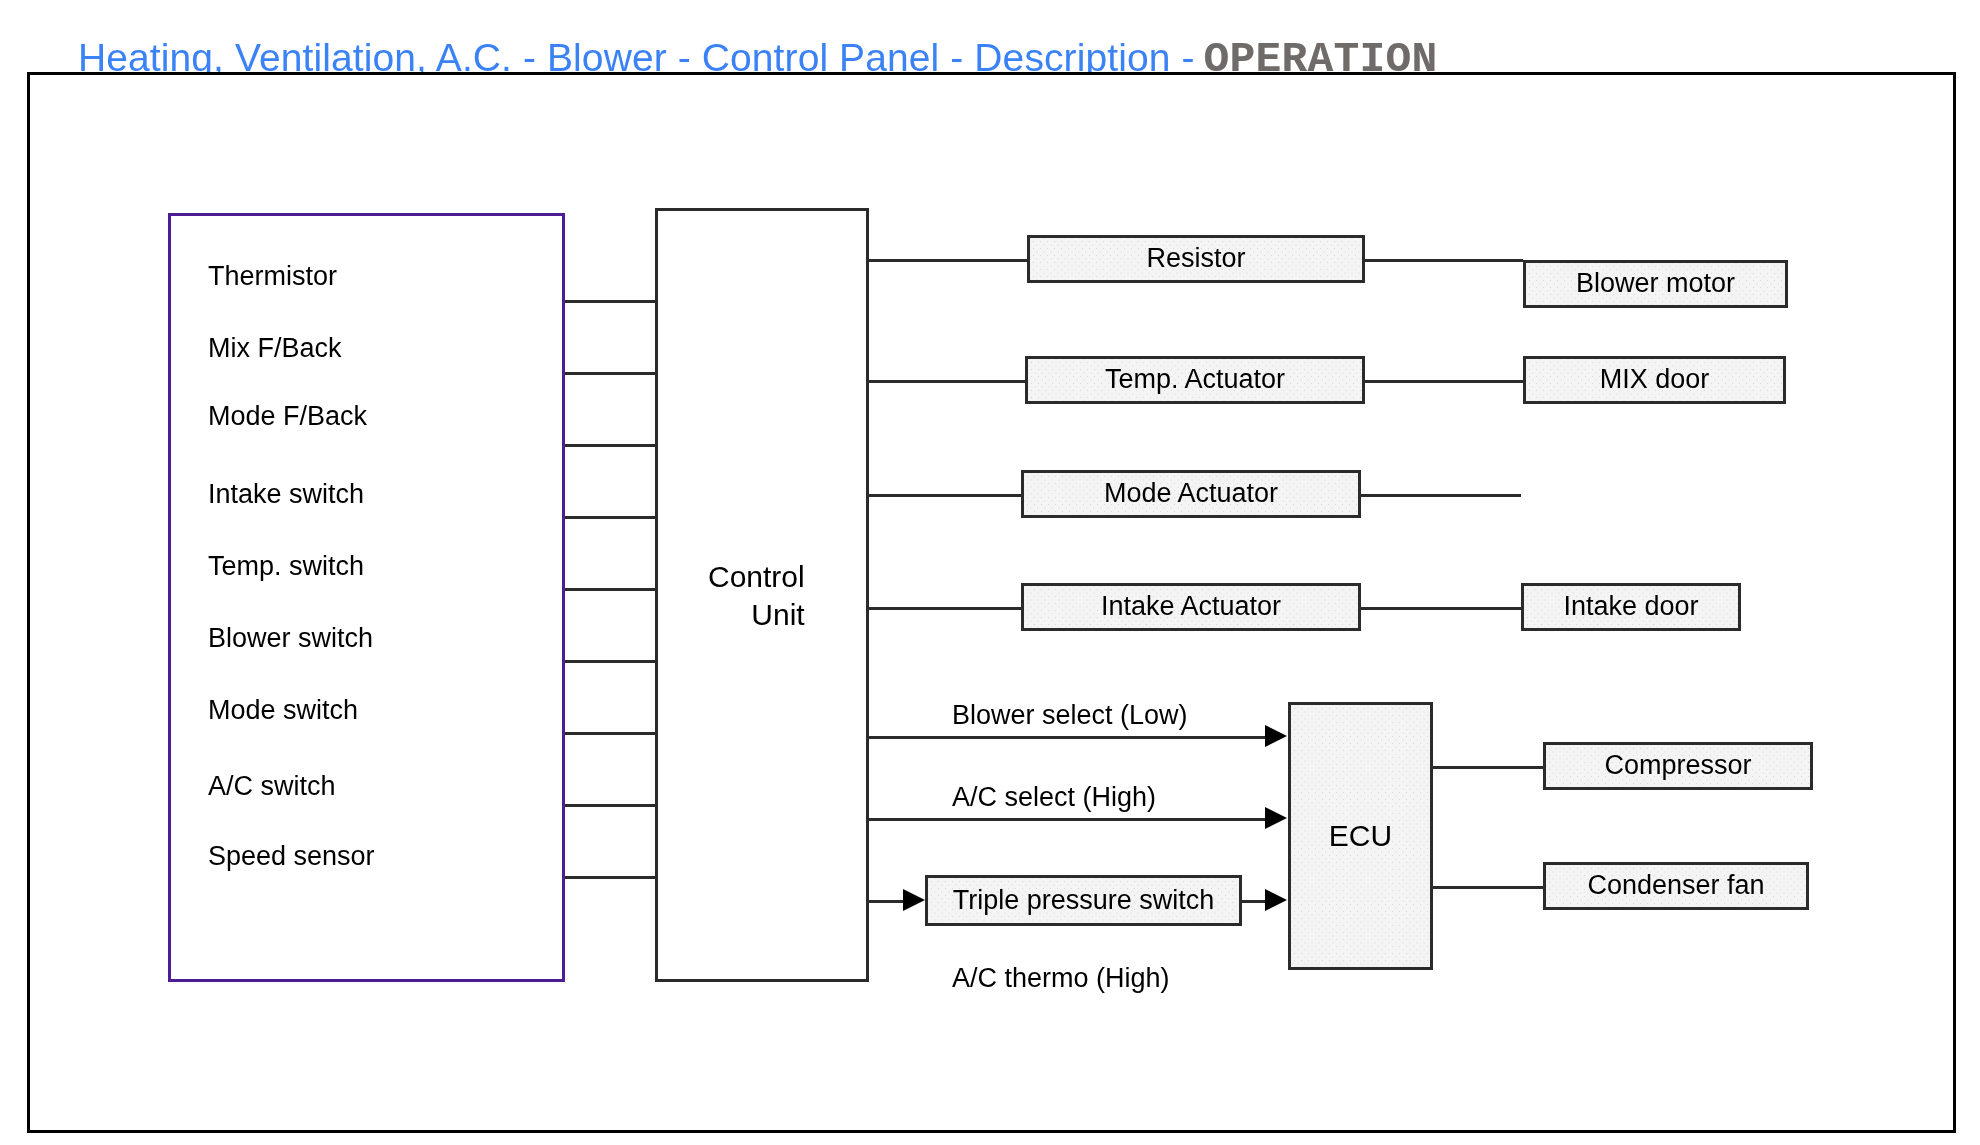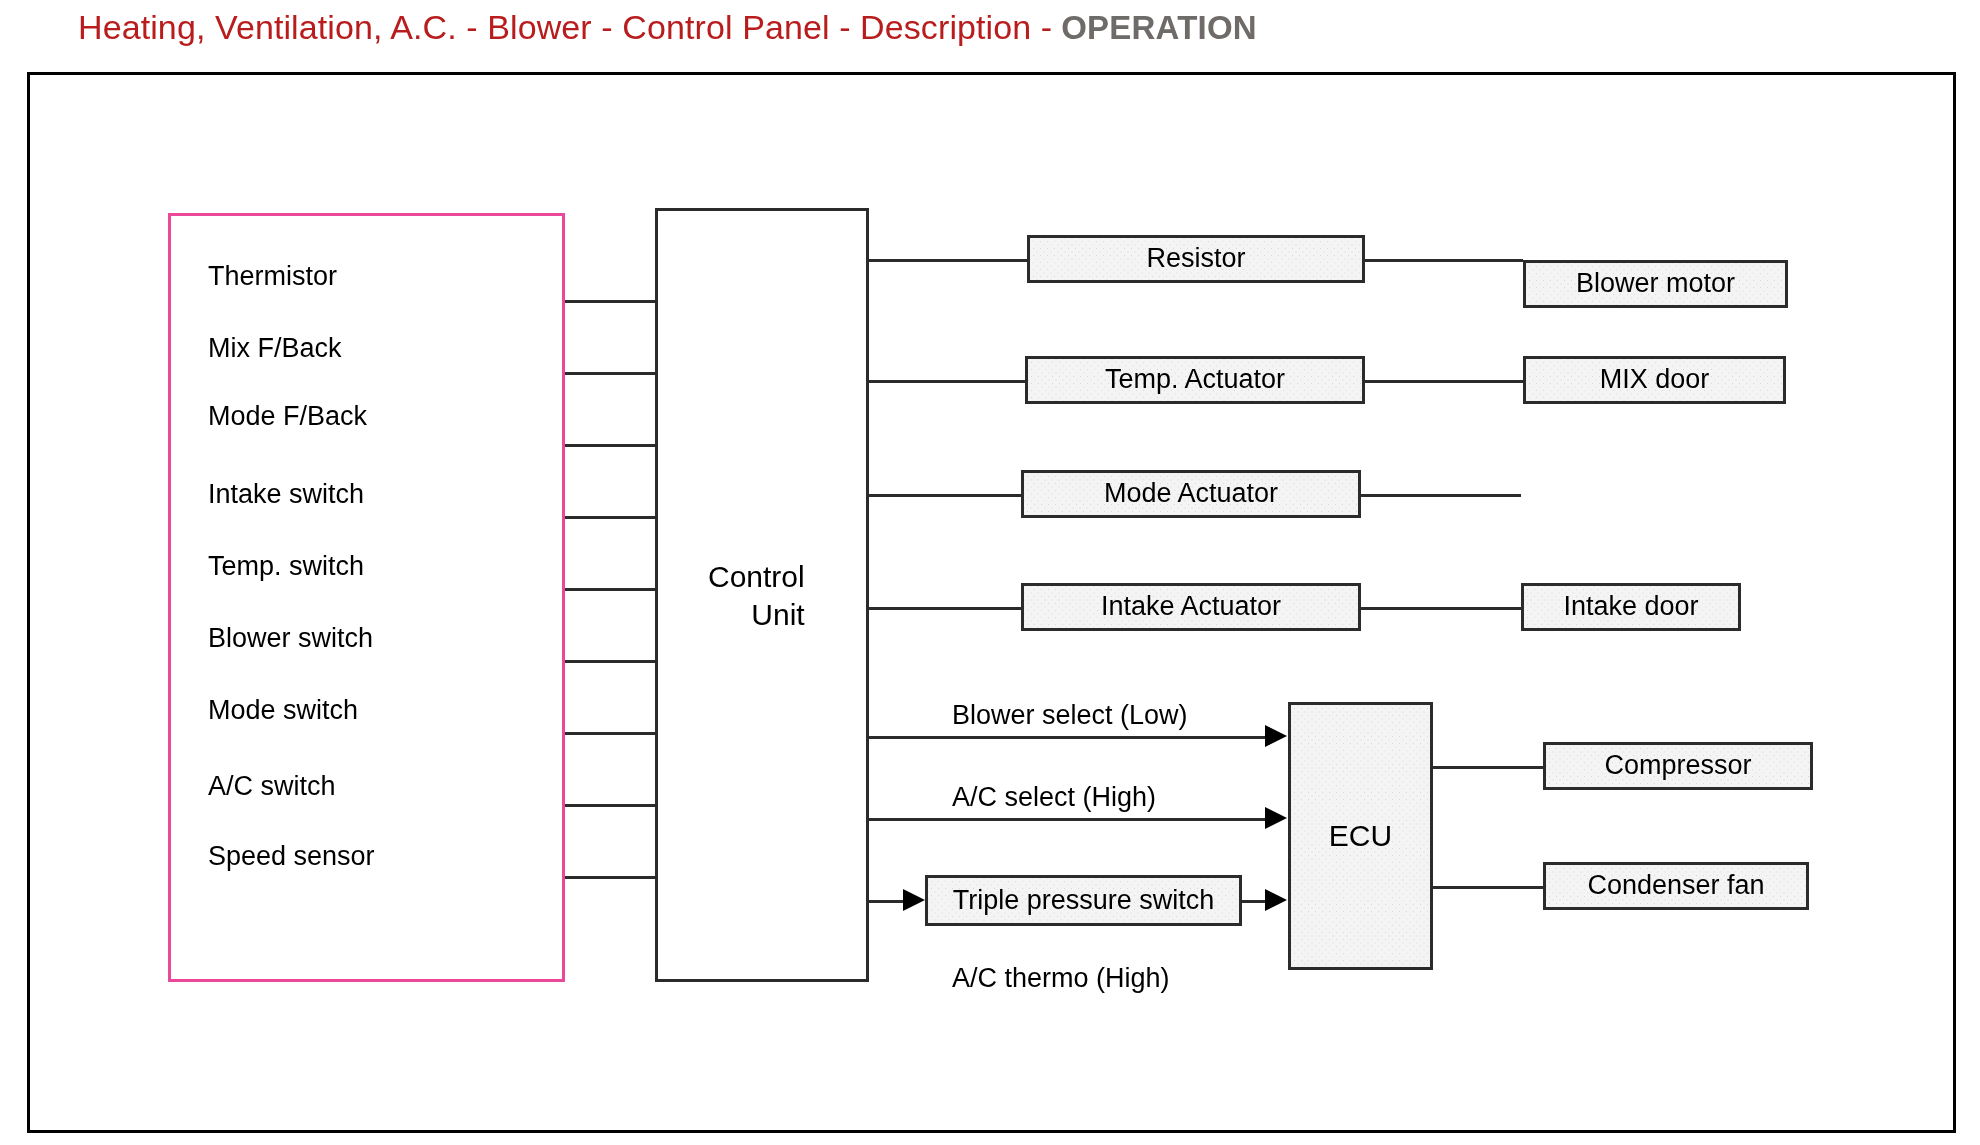--- a/index.html
+++ b/index.html
@@ -15,30 +15,32 @@
   
   .title-bar {
     position: absolute;
     left: 78px; top: 8px;
     height: 46px;
     display: flex;
     align-items: baseline;
     white-space: nowrap;
   }
   .title-breadcrumb {
-    font-size: 34px;
-    color: #b91c1c;
+    font-size: 39px;
+    color: #3b82f6;
     letter-spacing: 0.1px;
+    margin-top: 28px;
   }
   .title-operation {
-    font-size: 33px;
+    font-size: 43px;
     font-weight: bold;
     color: #6e6b68;
     margin-left: 9px;
     letter-spacing: 0.2px;
+    font-family: Liberation Mono, monospace;
   }
 
   
   .frame {
     position: absolute;
     left: 27px; top: 72px;
     width: 1929px; height: 1061px;
     border: 3px solid #000;
     background: #fff;
   }
@@ -64,21 +66,21 @@
       radial-gradient(#d8d8d8 0.9px, transparent 1px);
     background-size: 7px 7px, 7px 7px;
     background-position: 0 0, 3.5px 3.5px;
   }
 
   
   .sensor-box {
     position: absolute;
     left: 168px; top: 213px;
     width: 397px; height: 769px;
-    border: 3px solid #ec4899;
+    border: 3px solid #4c1d95;
     background: #fff;
   }
   .sensor-label {
     position: absolute;
     left: 37px;
     font-size: 27px;
     color: #000;
     white-space: nowrap;
     transform: translateY(-50%);
   }

